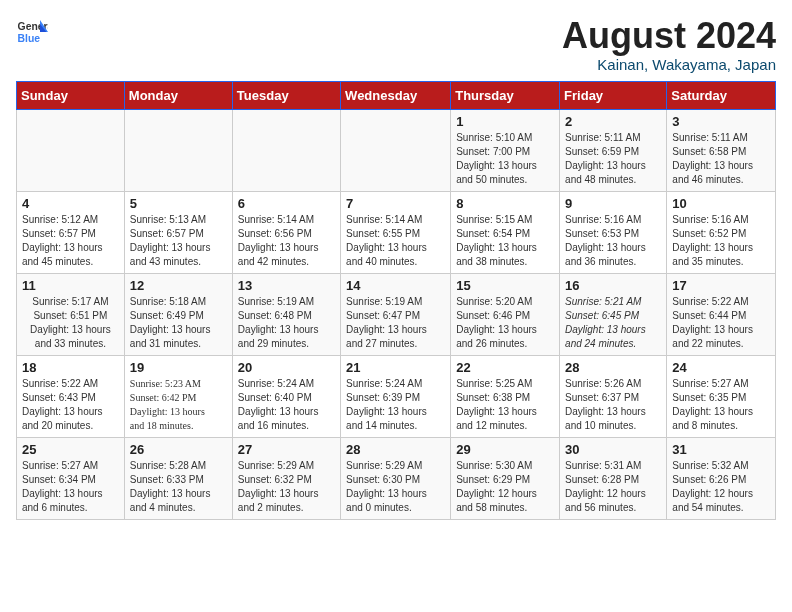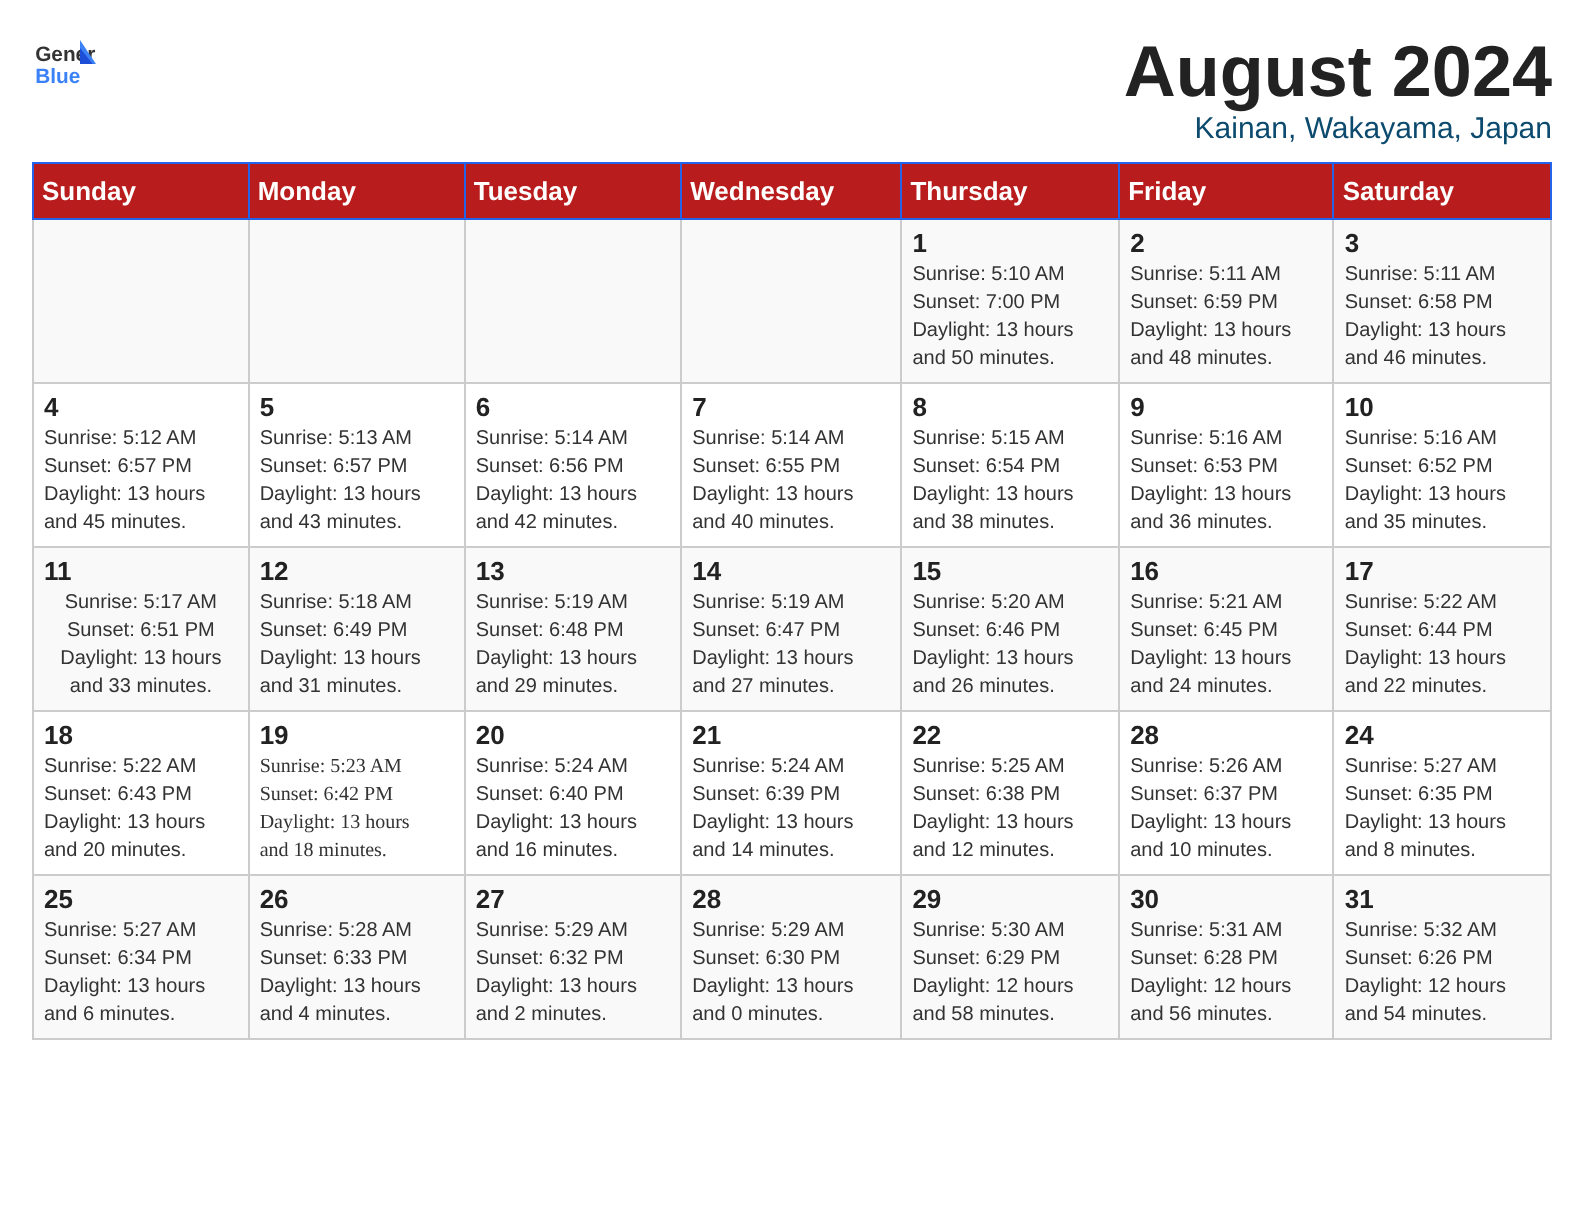--- a/index.html
+++ b/index.html
@@ -220,21 +220,21 @@
         </td>
         <td>
           <span class="day-number">15</span>
           <div class="day-info" style="white-space: pre-line;">Sunrise: 5:20 AM
 Sunset: 6:46 PM
 Daylight: 13 hours
 and 26 minutes.</div>
         </td>
         <td>
           <span class="day-number">16</span>
-          <div class="day-info" style="white-space: pre-line;">Sunrise: 5:21 AM
+          <div class="day-info" style="white-space: pre-line; font-style: italic;">Sunrise: 5:21 AM
 Sunset: 6:45 PM
 Daylight: 13 hours
 and 24 minutes.</div>
         </td>
         <td>
           <span class="day-number">17</span>
           <div class="day-info" style="white-space: pre-line;">Sunrise: 5:22 AM
 Sunset: 6:44 PM
 Daylight: 13 hours
 and 22 minutes.</div>

